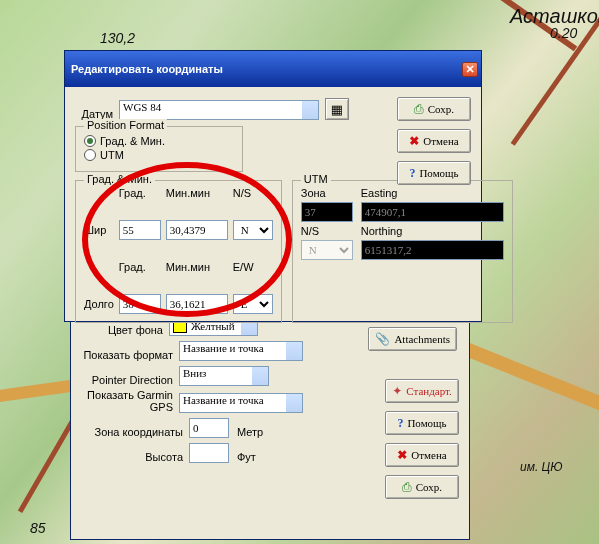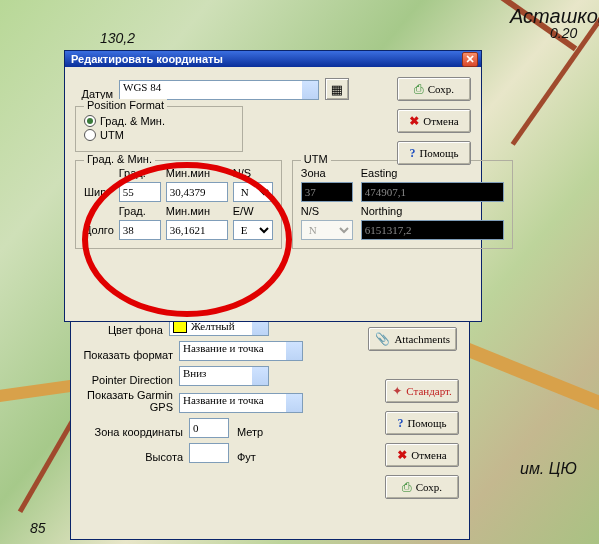--- a/index.html
+++ b/index.html
@@ -19,21 +19,21 @@
   .mapdeco .r3 { left:-30px; top:380px; width:200px; height:12px; background:#d8a14a; transform:rotate(-8deg); }
   .mapdeco .r4 { left:460px; top:380px; width:200px; height:14px; background:#d8a14a; transform:rotate(22deg); }
   .mapdeco .r5 { left:-20px; top:440px; width:160px; height:5px; transform:rotate(-60deg); }
   .mapdeco .lbl { position:absolute; font-style:italic; font-size:14px; color:#111; }
 
   .window {
     position:absolute; background:#ece9d8;
     border:1px solid #0a246a; z-index:5;
   }
   .titlebar {
-    height:16px;
+    height:36px;
     background:linear-gradient(to bottom,#3a6ee0,#0a2f9a);
     color:#fff; display:flex; align-items:center;
     padding:0 3px 0 6px; font-weight:bold; font-size:11px;text-align:center;
   }
   .titlebar .spacer { flex:1; }
   .closebtn {
     width:16px; height:15px;
     background:linear-gradient(to bottom,#f78f6a,#d9472a);
     border:1px solid #90301a; border-radius:2px;
     display:flex; align-items:center; justify-content:center;
@@ -74,21 +74,21 @@
   .fieldset > .legend {
     position:absolute; top:-8px; left:8px; background:#ece9d8;
     padding:0 3px; font-size:11px;
   }
   .radio-row { display:flex; align-items:center; gap:4px; margin:2px 0; }
   .radio-dot { width:12px; height:12px; border:1px solid #555; border-radius:50%; background:#fff; display:inline-block; }
   .radio-dot.on::after { content:""; display:block; width:6px; height:6px; margin:2px; border-radius:50%; background:#3a7a3a; }
 
   .coord-cols { display:flex; gap:10px; margin-top:8px; }
   .coord-cols .fieldset { flex:1; }
-  .mini-tbl { display:grid; grid-template-columns:auto 42px 62px 40px; gap:3px 5px; align-items:center; }
+  .mini-tbl { display:grid; grid-template-columns:auto 42px 62px 40px; gap:21px 5px; align-items:center; }
   .mini-tbl .hdr { font-size:11px; }
   .mini-tbl input[type=text] { width:100%; }
   .utm-grid { display:grid; grid-template-columns:52px 1fr; gap:3px 8px; align-items:center; font-size:11px; }
   .utm-grid input[disabled] { color:#888; background:#000000; }
 
   .iconbtn {
     width:24px; height:22px; display:inline-flex; align-items:center; justify-content:center;
     border:1px solid #888; background:#ece9d8;
     box-shadow:inset 1px 1px #fff, inset -1px -1px #b0aea0; cursor:pointer;
   }
@@ -106,35 +106,35 @@
 <div class="mapdeco">
   <div class="road r1"></div>
     <div class="road r2"></div>
   <div class="road r3"></div>
     <div class="road r4"></div>
     <div class="road r5"></div>
   <div class="lbl" style="left:510px;top:5px;font-size:20px;">Асташково</div>
   <div class="lbl" style="left:550px;top:25px;">0.20</div>
   <div class="lbl" style="left:100px;top:30px;">130,2</div>
   <div class="lbl" style="left:30px;top:520px;">85</div>
-  <div class="lbl" style="left:520px;top:460px;font-size:16px;">им. ЦЮ</div>
+  <div class="lbl" style="left:520px;top:460px;font-size:12px;">им. ЦЮ</div>
 </div>
 
 <div id="wBack" class="window">
   <div class="body" style="padding-top:190px; position:relative;">
     <div style="position:absolute; right:12px; top:206px;">
       <button class="btn">
         <span class="ico">📎</span>
         <span>Attachments</span>
       </button>
     </div>
 
     <div class="row">
       <label style="width:88px;">Цвет фона</label>
-      <div class="select colorbox" style="width:100px;">
+      <div class="select colorbox" style="width:89px;">
         <span class="swatch"></span>
         <span>Желтный</span>
       </div>
     </div>
 
     <div class="row">
       <label style="width:98px;">Показать формат</label>
       <div class="select" style="width:124px;">
         <span>Название и точка</span>
       </div>

